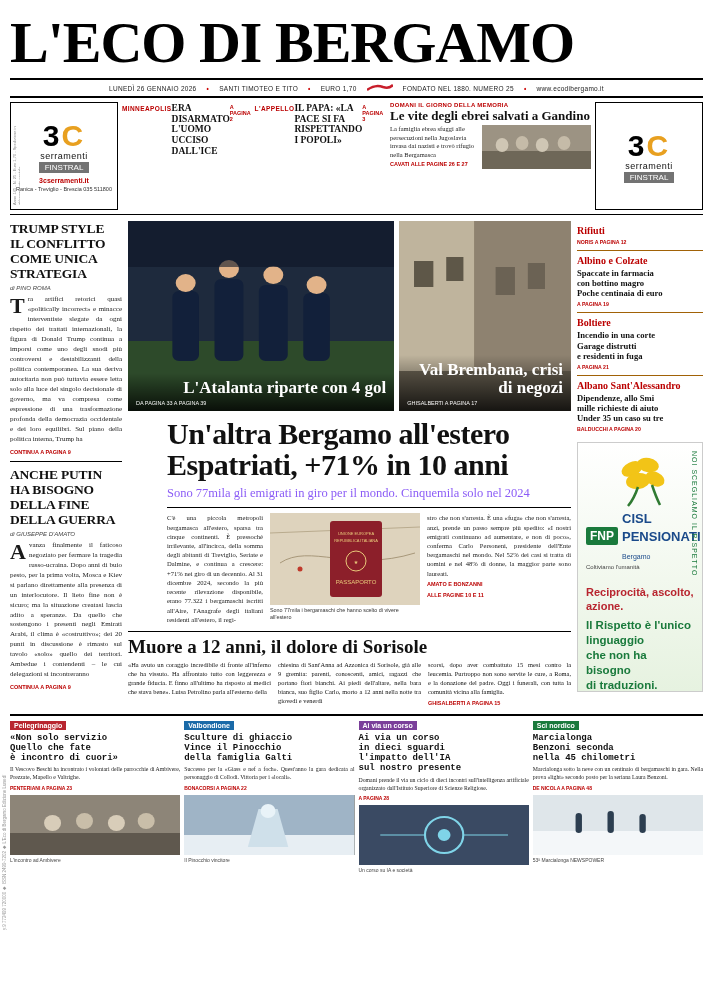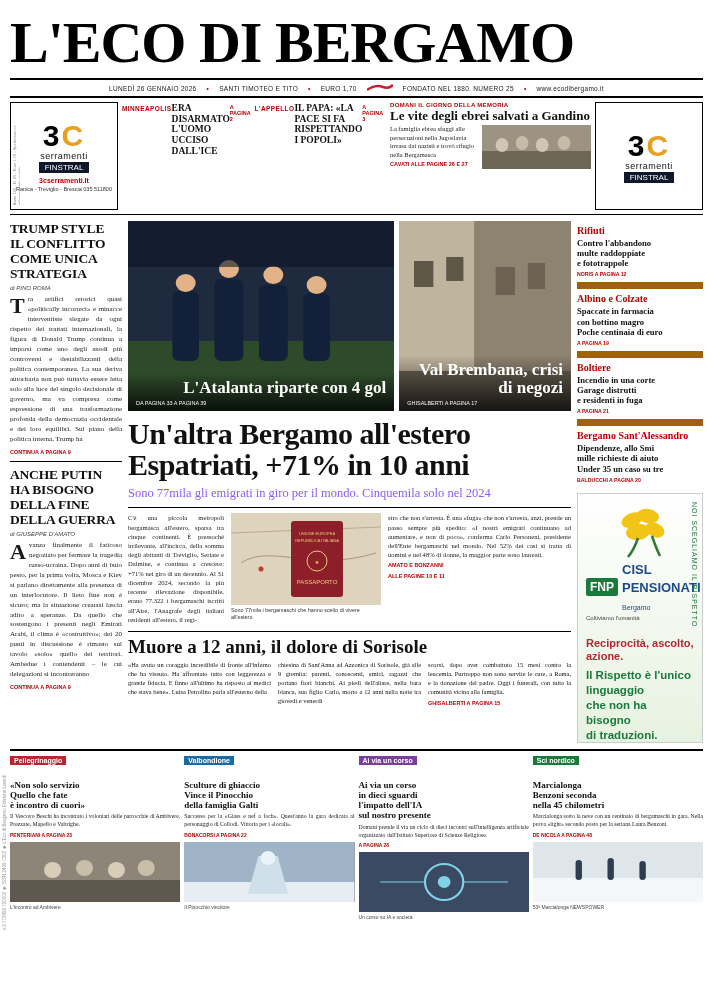--- a/index.html
+++ b/index.html
@@ -38,21 +38,21 @@
   
   .topstrip { display: flex; gap: 4px; margin-top: 4px; height: 108px; }
   .ad3c {
     width: 108px; border: 1px solid #000; position: relative;
     display: flex; flex-direction: column; justify-content: center; align-items: center;
     background: #fff; padding: 4px 2px;
   }
   .ad3c .logo3c { font-family: "Liberation Sans", sans-serif; font-weight: bold; font-size: 30px; color: #000; letter-spacing: 2px; }
   .ad3c .logo3c .c { color: #e8a020; }
   .ad3c .serr { font-family: Liberation Sans, sans-serif; font-size: 9px; letter-spacing: .5px; margin-top: -2px; }
-  .ad3c .finstral { font-family: "Liberation Sans", sans-serif; font-size: 8px; background:#0f172a; color:#fff; padding:1px 6px; margin-top:1px; }
+  .ad3c .finstral { font-family: "Liberation Sans", sans-serif; font-size: 8px; background:#737373; color:#fff; padding:1px 6px; margin-top:1px; }
   .ad3c .site { font-family: "Liberation Sans", sans-serif; font-size: 7px; color:#b00; margin-top:4px; font-weight:bold;}
   .ad3c .addr { font-family: "Liberation Sans", sans-serif; font-size: 5.5px; text-align:center; line-height:1.4; margin-top:2px; color:#333;}
   .ad3c .vert {
     position:absolute; left:1px; top:4px; bottom:4px; width:8px;
     writing-mode: vertical-rl; transform: rotate(180deg);
     font-size: 4px; color:#888; font-family:"Liberation Sans",sans-serif;
     overflow:hidden;
   }
 
   .strip-item { flex: 1; display: flex; flex-direction: row; }
@@ -85,21 +85,21 @@
   .hero-a { flex: 1.55; height: 190px; background:#2a3348; }
   .hero-b { flex: 1; height: 190px; background:#8a7f72; }
   .hero-cap {
     position:absolute; left:0; right:0; bottom:0; padding:6px 8px 5px;
     background: linear-gradient(to top, rgba(0,0,0,.80), rgba(0,0,0,0));
     color:#fff;
   }
   .hero-cap h3 { font-family:"Liberation Serif",serif; font-size:17px; font-weight:bold; line-height:1.05;text-align:right; }
   .hero-cap .pg { font-family:"Liberation Sans",sans-serif; font-size:5.5px; margin-top:3px; opacity:.95;}
 
-  .lead { margin-top: 7px; }
+  .lead { margin-top: 7px; margin-left: 39px; }
   .lead h1 {
     font-family:"Liberation Serif",serif; font-weight:bold;
     font-size: 30px; line-height: 1.04; letter-spacing:-.5px;
   }
   .lead h2 {
     font-family:"Liberation Serif",serif; font-size: 12.5px; font-weight:normal;
     margin-top: 6px; line-height:1.2; color:#8b5cf6;
   }
   .lead-rule { border-top:1px solid #000; margin-top:6px; }
 
@@ -112,21 +112,21 @@
   .lb-col.w2 { flex:1; }
   .lb-pg { font-family:"Liberation Sans",sans-serif; font-size:5.5px; font-weight:bold; color:#b00; margin-top:3px;}
 
   .second { margin-top:7px; border-top:1px solid #000; padding-top:5px;}
   .second h2 { font-family:"Liberation Serif",serif; font-size:19px; font-weight:bold; line-height:1.06;}
   .second-cols { display:flex; gap:7px; margin-top:4px;}
   .second-cols .c { flex:1; font-family:"Liberation Serif",serif; font-size:6.4px; line-height:1.4; text-align:justify;}
   .second-pg { font-family:"Liberation Sans",sans-serif; font-size:5.5px; font-weight:bold; color:#b00; margin-top:3px;}
 
   
-  .brief { border-top:7px solid #a16207; padding:4px 0 5px; }
+  .brief { border-top:1px solid #a16207; padding:4px 0 5px; }
   .brief:first-child { border-top:none; }
   .brief .k { font-family:"Liberation Serif",serif; font-size:10px; font-weight:bold; color:#b00; line-height:1.1;}
   .brief .h { font-family:"Liberation Serif",serif; font-size:8.6px; font-weight:bold; line-height:1.18; margin-top:2px;}
   .brief .p { font-family:"Liberation Sans",sans-serif; font-size:5.2px; color:#b00; font-weight:bold; margin-top:3px;}
 
   .cisl {
     margin-top:5px; border:1px solid #ccc; height:250px; position:relative;
     background: linear-gradient(180deg,#ffffff 0%, #f2f8ee 55%, #e6f2e0 100%);
     overflow:hidden; padding:8px 8px;
   }
@@ -140,21 +140,21 @@
   .cisl .bg { font-family:"Liberation Sans",sans-serif; font-size:7px; color:#1a4a8a;}
   .cisl .tag { font-family:"Liberation Sans",sans-serif; font-size:6px; color:#444; margin-top:1px;}
   .cisl .big { font-family:"Liberation Sans",sans-serif; font-size:11px; font-weight:bold; color:#b8252f; margin-top:16px; line-height:1.25;}
   .cisl .big2 { font-family:"Liberation Sans",sans-serif; font-size:11.5px; font-weight:bold; color:#1a7a3c; line-height:1.3; margin-top:4px;}
   .flower { position:absolute; left:30px; top:10px; width:70px; height:55px;}
 
   
   .bottom { display:flex; gap:4px; margin-top:6px; border-top:2px solid #000; padding-top:5px; }
   .bcard { flex:1; display:flex; flex-direction:column; }
   .bcard .tag { font-family:"Liberation Sans",sans-serif; font-size:7px; font-weight:bold; color:#fff; padding:1px 4px; align-self:flex-start;}
-  .bcard .h { font-family:Liberation Serif, serif; font-size:9px; font-weight:bold; line-height:1.14; margin-top:15px;}
+  .bcard .h { font-family:Liberation Mono, monospace; font-size:9px; font-weight:bold; line-height:1.14; margin-top:3px;}
   .bcard .t { font-family:"Liberation Serif",serif; font-size:5.8px; line-height:1.35; margin-top:3px; text-align:justify; color:#222;}
   .bcard .p { font-family:"Liberation Sans",sans-serif; font-size:5px; font-weight:bold; color:#b00; margin-top:3px;}
   .bcard .img { width:100%; height:60px; margin-top:4px; background:#9a9a93;}
   .bcard .imgcap { font-family:"Liberation Sans",sans-serif; font-size:5px; color:#444; margin-top:2px;}
 
   .leftrail {
     position:absolute; left:2px; top:240px; width:8px; height:690px;
     writing-mode: vertical-rl; transform: rotate(180deg);
     font-family:"Liberation Sans",sans-serif; font-size:4.5px; color:#999;
     overflow:hidden;
@@ -375,41 +375,38 @@
             <div>scorsi, dopo aver combattuto 15 mesi contro la leucemia. Purtroppo non sono servite le cure, a Roma, e la donazione del padre. Oggi i funerali, con tutta la comunità vicina alla famiglia.</div>
             <div class="second-pg">GHISALBERTI A PAGINA 15</div>
           </div>
         </div>
       </div>
     </div>
 
     <div class="col-right">
       <div class="brief">
         <div class="k">Rifiuti</div>
-        <div class="h" style="white-space:pre-line">Contro l'abbandono
-multe raddoppiate
-e fototrappole</div>
         <div class="p">NORIS A PAGINA 12</div>
       </div>
       <div class="brief">
         <div class="k">Albino e Colzate</div>
         <div class="h" style="white-space:pre-line">Spaccate in farmacia
 con bottino magro
 Poche centinaia di euro</div>
         <div class="p">A PAGINA 19</div>
       </div>
       <div class="brief">
         <div class="k">Boltiere</div>
         <div class="h" style="white-space:pre-line">Incendio in una corte
 Garage distrutti
 e residenti in fuga</div>
         <div class="p">A PAGINA 21</div>
       </div>
       <div class="brief">
-        <div class="k">Bergamo Sant'Alessandro</div>
+        <div class="k">Albano Sant'Alessandro</div>
         <div class="h" style="white-space:pre-line">Dipendenze, allo Smi
 mille richieste di aiuto
 Under 35 un caso su tre</div>
         <div class="p">BALDUCCHI A PAGINA 20</div>
       </div>
 
       <div class="cisl">
         <div class="vertslog">NOI SCEGLIAMO IL RISPETTO</div>
         <div class="flower">
           <svg width="70" height="55" viewBox="0 0 70 55">

